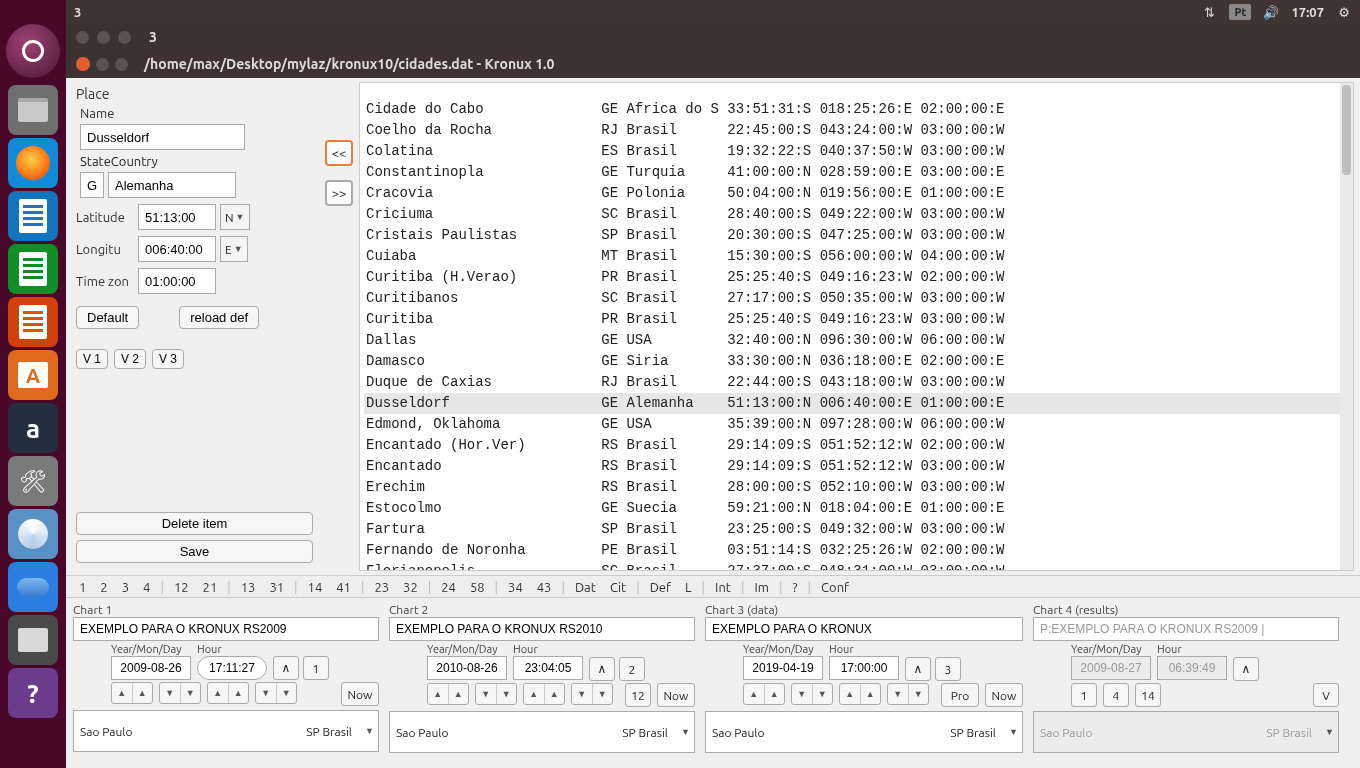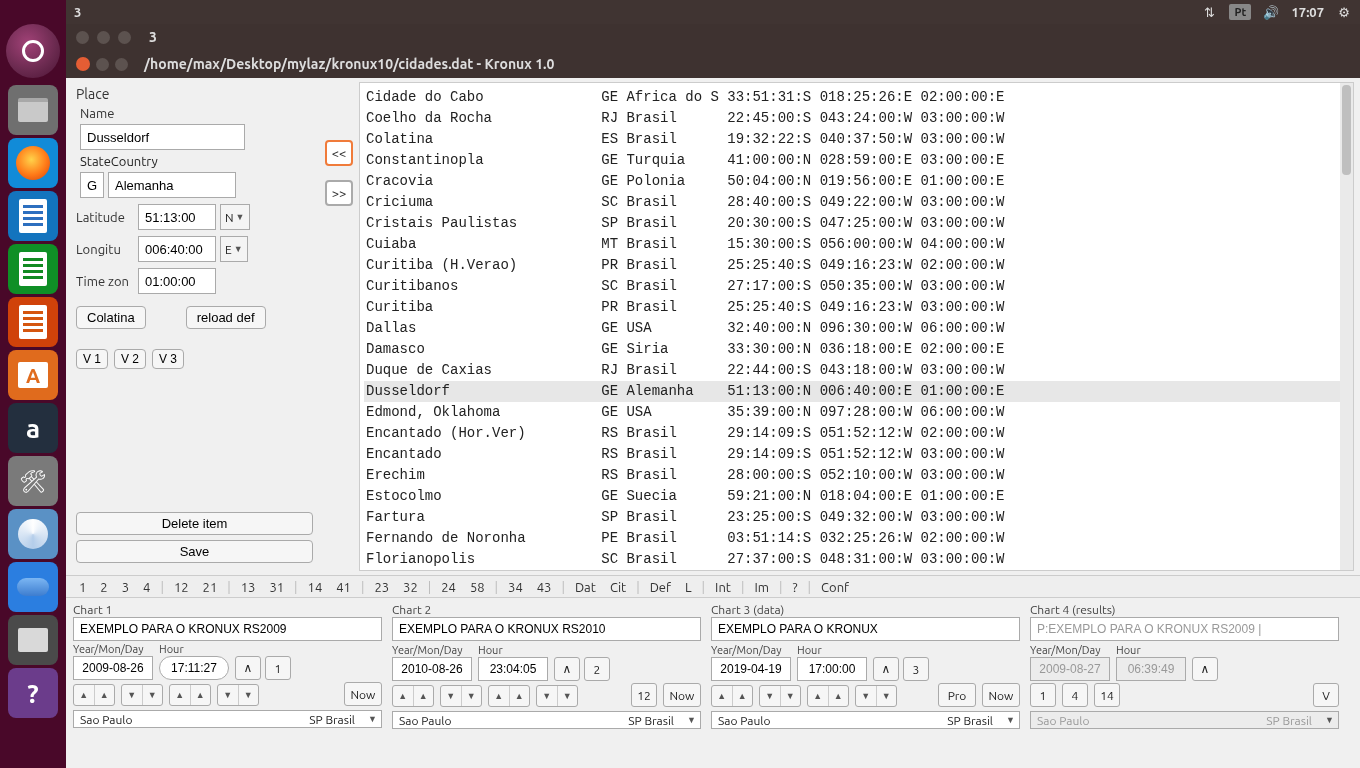--- a/index.html
+++ b/index.html
@@ -65,48 +65,48 @@
   .btn.small{ padding:2px 6px; font-size:12px;}
   .dropdown { height:26px; border:1px solid #aaa; background:#f4f4f4; display:flex; align-items:center; padding:0 4px; font-size:12px; gap:2px;}
   .dropdown .arrow{font-size:9px; color:#555;}
   .spacer { flex:1; }
 
   .transfer-col { width:36px; display:flex; flex-direction:column; align-items:center; gap:14px; padding-top:62px;}
   .arrow-btn { width:28px; height:26px; border:2px solid #f07b3a; border-radius:4px; background:#fff; display:flex; align-items:center; justify-content:center; font-size:13px; color:#333; cursor:pointer;}
   .arrow-btn.normal{border-color:#aaa;}
 
   .list-wrap { flex:1; border:1px solid #ccc; margin:4px 6px 4px 2px; background:#fff; position:relative; overflow:hidden;}
-  .city-list { font-family:"Liberation Mono","DejaVu Sans Mono",monospace; font-size:14px; line-height:21px; white-space:pre; padding:4px 4px; }
+  .city-list { font-family:"Liberation Mono","DejaVu Sans Mono",monospace; font-size:14px; line-height:21px; white-space:pre; padding:16px 4px; }
   .city-row { padding:0 2px; }
   .city-row.sel { background:#e7e7e7; }
   .list-scroll { position:absolute; right:0; top:0; bottom:0; width:13px; background:#eaeaea;}
   .list-scroll .thumb{ position:absolute; left:2px; right:2px; top:2px; height:90px; background:#bfbfbf; border-radius:4px;}
 
   
   .menubar { height:23px; border-top:1px solid #ccc; border-bottom:1px solid #ccc; background:#eee; display:flex; align-items:center; padding:0 6px; font-size:13px; color:#333; gap:0;}
   .menubar span{ padding:0 7px; cursor:default;}
   .menubar .sep{ color:#bbb; padding:0 3px;}
 
   
   .charts { flex:1; display:flex; gap:8px; padding:4px 20px 8px 6px; background:#f0f0f0;}
   .chart { flex:1; border:1px dashed transparent; font-size:12px; }
   .chart.disabled input, .chart.disabled button, .chart.disabled .loc-row { color:#999; }
   .chart .ch-title{ font-size:12px; color:#444; margin-bottom:1px;}
   .chart .wide { width:100%; height:24px; border:1px solid #aaa; background:#fff; padding:2px 6px; font-size:12px;}
-  .ch-row{ display:flex; gap:6px; align-items:flex-end; margin-top:2px;}
+  .ch-row{ display:flex; gap:6px; align-items:flex-start; margin-top:2px;margin-left:38px;}
   .ch-col{ display:flex; flex-direction:column; gap:1px;}
   .mini-label{ font-size:11px; color:#444;}
   .ch-in{ width:80px; height:24px; border:1px solid #aaa; background:#fff; padding:2px 4px; font-size:12px; text-align:center;}
   .ch-in.dis{ background:#ececec; color:#999;}
   .sq{ width:26px; height:24px; border:1px solid #aaa; background:#f6f6f6; border-radius:3px; font-size:12px; display:flex; align-items:center; justify-content:center; cursor:pointer;}
   .sq.w{ width:38px;}
   .spin{ width:42px; height:22px; display:flex; border:1px solid #aaa; background:#f6f6f6; border-radius:3px;}
   .spin div{flex:1; display:flex; align-items:center; justify-content:center; font-size:9px; color:#555;}
   .spin div+div{border-left:1px solid #ccc;}
-  .loc-row{ margin-top:4px; height:18px; border:1px solid #aaa; background:#fff; display:flex; align-items:center; padding:0 6px; font-size:12px; position:relative;}
+  .loc-row{ margin-top:4px; height:42px; border:1px solid #aaa; background:#fff; display:flex; align-items:center; padding:0 6px; font-size:12px; position:relative;}
   .loc-row .state{ position:absolute; right:26px;}
   .loc-row .dd{ position:absolute; right:4px; font-size:9px; color:#555;}
 </style>
 </head>
 <body>
 
 <div class="launcher">
   <div class="ubuntu-btn">
       <div class="ubuntu-logo"></div>
     </div>
@@ -204,21 +204,21 @@
           <div class="dropdown">
               <span>E</span>
               <span class="arrow">▼</span>
             </div>
         </div>
         <div class="fld-row">
           <label>Time zon</label>
           <input class="txt" style="width: 78px;" value="01:00:00">
         </div>
         <div style="display:flex;gap:40px;margin-top:8px;">
-          <button class="btn">Colatina</button>
+          <button class="btn">Default</button>
           <button class="btn">reload def</button>
         </div>
         <div style="display:flex;gap:6px;margin-top:16px;align-items:center;">
           <button class="btn small">V 1</button>
           <button class="btn small">V 2</button>
           <button class="btn small">V 3</button>
         </div>
         <div class="spacer"></div>
         <div style="display:flex;gap:5px;margin-bottom:4px;flex-direction:column;">
           <button class="btn">Delete item</button>

